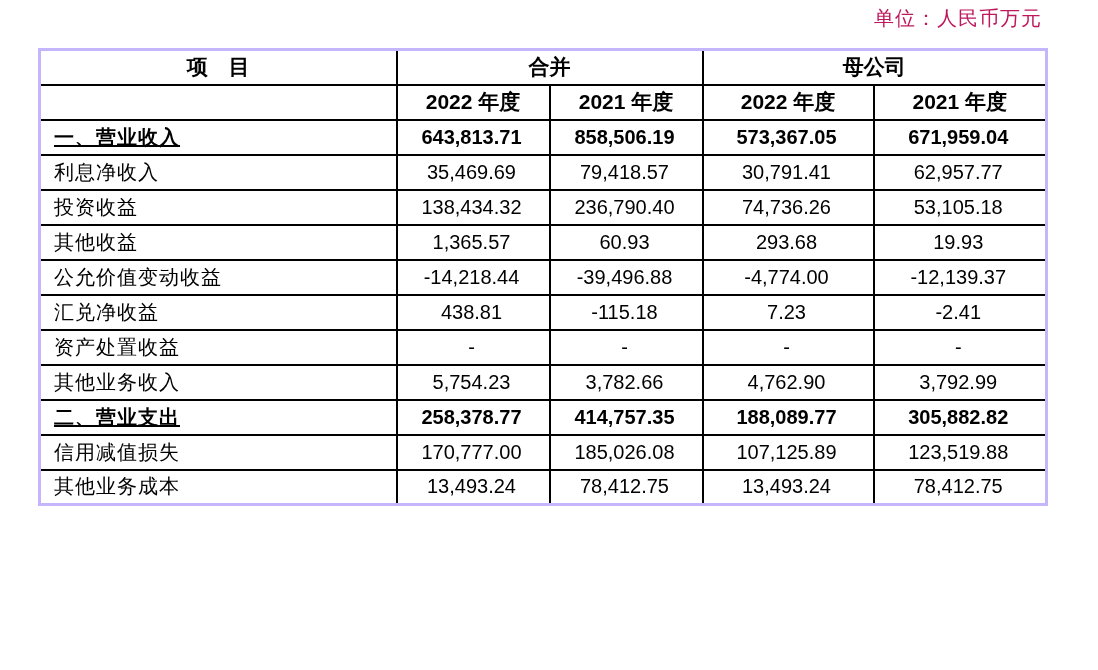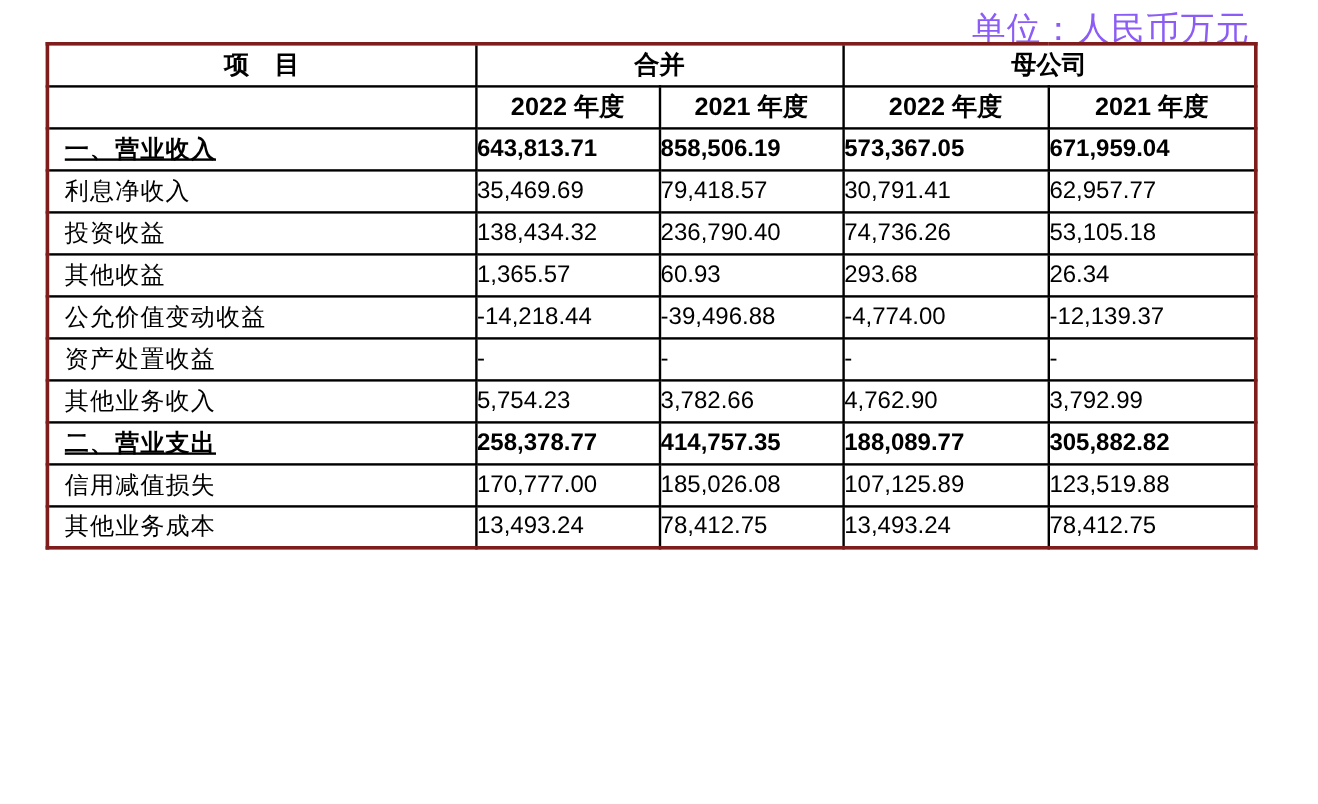--- a/index.html
+++ b/index.html
@@ -9,34 +9,34 @@
     overflow: hidden;
     font-family: "Liberation Serif", serif;
     color: #000;
   }
   .page { position: relative; width: 1098px; height: 670px; background: #fff; }
 
   .unit-label {
     position: absolute;
     top: 5px;
     right: 56px;
-    font-size: 28px;
+    font-size: 20px;
     letter-spacing: 1px;
     font-family: "Liberation Serif", serif;
-    color: #8b5cf6;
+    color: #be185d;
   }
 
   table.fin-table {
     position: absolute;
     left: 38px;
-    top: 35px;
+    top: 48px;
     width: 1007px;
     border-collapse: collapse;
     table-layout: fixed;
-    border: 3px solid #7f1d1d;
+    border: 3px solid #c4b5fd;
   }
   .fin-table th, .fin-table td {
     border: 2px solid #000;
     height: 35px;
     vertical-align: middle;
     font-size: 20px;
     overflow: hidden;
     white-space: nowrap;
   }
   .fin-table thead th {
@@ -45,21 +45,21 @@
     text-align: center;
     font-size: 21px;
   }
   .fin-table td.label {
     text-align: left;
     padding-left: 13px;
     font-family: "Liberation Serif", serif;
     letter-spacing: 1px;
   }
   .fin-table td.num {
-    text-align: left;
+    text-align: center;
     padding-right: 3px;
     font-family: "Liberation Sans", sans-serif;
   }
   .fin-table tr.bold-row td.label {
     font-family: "Liberation Sans", sans-serif;
     font-weight: bold;
     text-decoration: underline;
   }
   .fin-table tr.bold-row td.num {
     font-weight: bold;
@@ -114,28 +114,35 @@
           <td class="num">138,434.32</td>
           <td class="num">236,790.40</td>
           <td class="num">74,736.26</td>
           <td class="num">53,105.18</td>
         </tr>
         <tr>
           <td class="label">其他收益</td>
           <td class="num">1,365.57</td>
           <td class="num">60.93</td>
           <td class="num">293.68</td>
-          <td class="num">26.34</td>
+          <td class="num">19.93</td>
         </tr>
         <tr>
           <td class="label">公允价值变动收益</td>
           <td class="num">-14,218.44</td>
           <td class="num">-39,496.88</td>
           <td class="num">-4,774.00</td>
           <td class="num">-12,139.37</td>
+        </tr>
+        <tr>
+          <td class="label">汇兑净收益</td>
+          <td class="num">438.81</td>
+          <td class="num">-115.18</td>
+          <td class="num">7.23</td>
+          <td class="num">-2.41</td>
         </tr>
         <tr>
           <td class="label">资产处置收益</td>
           <td class="num">-</td>
           <td class="num">-</td>
           <td class="num">-</td>
           <td class="num">-</td>
         </tr>
         <tr>
           <td class="label">其他业务收入</td>

